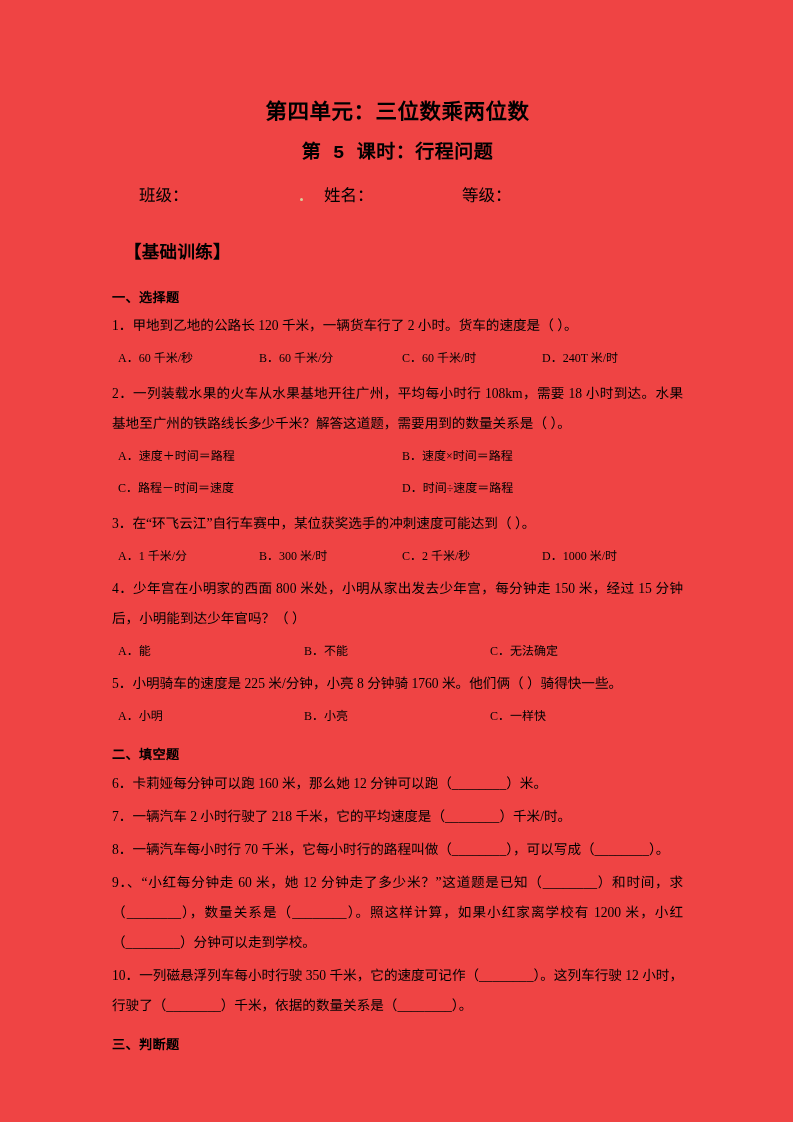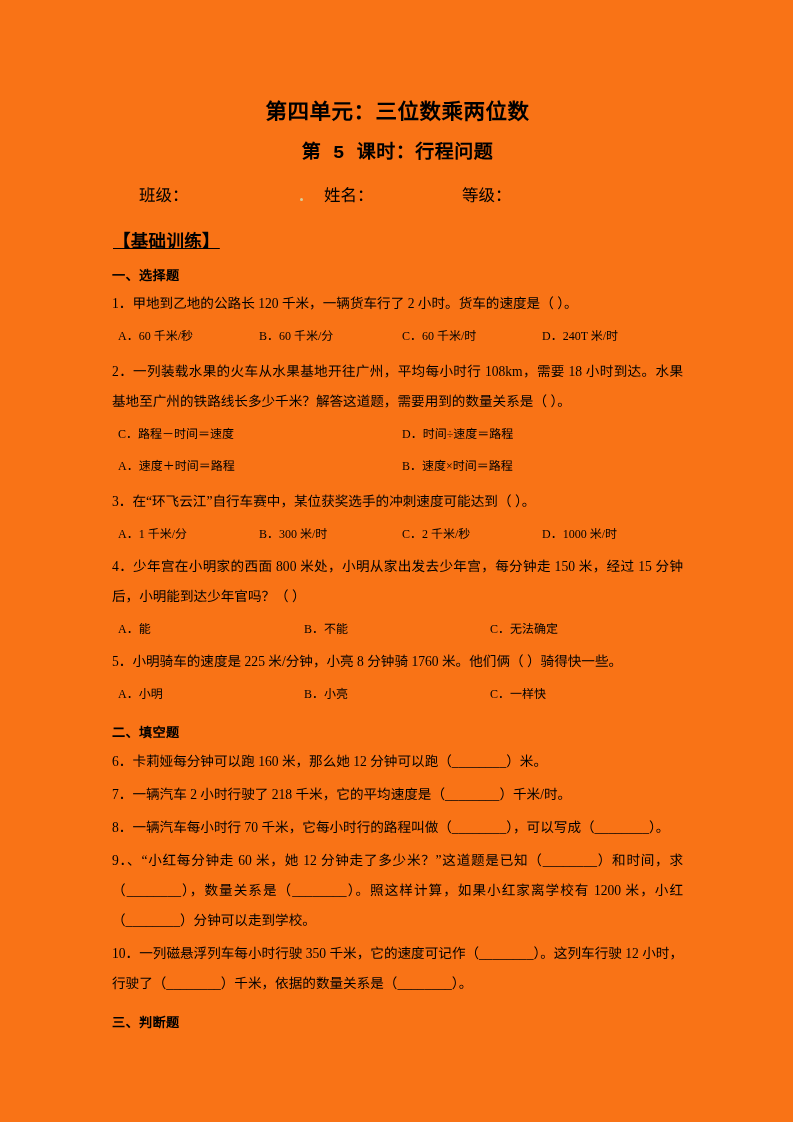--- a/index.html
+++ b/index.html
@@ -11,21 +11,21 @@
   body {
     font-family: "Liberation Serif", "DejaVu Serif", serif;
     color: #000000;
     -webkit-font-smoothing: antialiased;
   }
   .page {
     position: relative;
     width: 793px;
     height: 1122px;
     margin: 0 auto;
-    background: #f97316;
+    background: #ef4444;
     overflow: hidden;
     box-sizing: border-box;
   }
   .content {
     position: absolute;
     left: 112px;
     top: 0;
     width: 571px;
   }
 
@@ -78,25 +78,24 @@
     height: 3px;
     background: #d8cf9c;
     border-radius: 50%;
   }
 
   
   .big-section {
     font-family: "Liberation Sans", "DejaVu Sans", sans-serif;
     font-weight: bold;
     font-size: 17.5px;
-    margin: 1px;
+    margin: 12px;
     padding-top: 24px;
     line-height: 1.1;
     letter-spacing: 0.3px;
-    text-decoration: underline;
   }
   .sub-section {
     font-family: "Liberation Sans", "DejaVu Sans", sans-serif;
     font-weight: bold;
     font-size: 13.2px;
     margin: 0;
     padding-top: 17px;
     line-height: 1.1;
     letter-spacing: 0.3px;
   }
@@ -162,26 +161,26 @@
     <p class="q">1．甲地到乙地的公路长 120 千米，一辆货车行了 2 小时。货车的速度是（      ）。</p>
     <div class="opts c4">
       <span class="opt o0">A．60 千米/秒</span>
       <span class="opt o1">B．60 千米/分</span>
       <span class="opt o2">C．60 千米/时</span>
       <span class="opt o3">D．240T 米/时</span>
     </div>
 
     <p class="q">2．一列装载水果的火车从水果基地开往广州，平均每小时行 108km，需要 18 小时到达。水果基地至广州的铁路线长多少千米？解答这道题，需要用到的数量关系是（      ）。</p>
     <div class="opts c2">
+      <span class="opt o0">A．速度＋时间＝路程</span>
+      <span class="opt o1">B．速度×时间＝路程</span>
+    </div>
+    <div class="opts c2">
       <span class="opt o0">C．路程－时间＝速度</span>
       <span class="opt o1">D．时间÷速度＝路程</span>
-    </div>
-    <div class="opts c2">
-      <span class="opt o0">A．速度＋时间＝路程</span>
-      <span class="opt o1">B．速度×时间＝路程</span>
     </div>
 
     <p class="q">3．在“环飞云江”自行车赛中，某位获奖选手的冲刺速度可能达到（      ）。</p>
     <div class="opts c4">
       <span class="opt o0">A．1 千米/分</span>
       <span class="opt o1">B．300 米/时</span>
       <span class="opt o2">C．2 千米/秒</span>
       <span class="opt o3">D．1000 米/时</span>
     </div>
 

